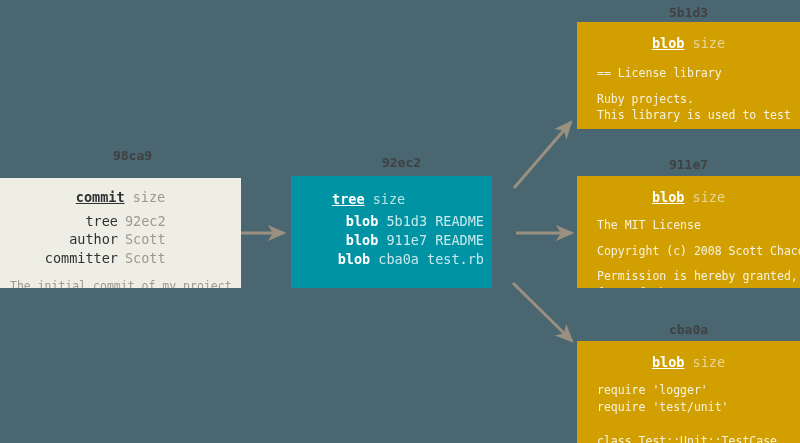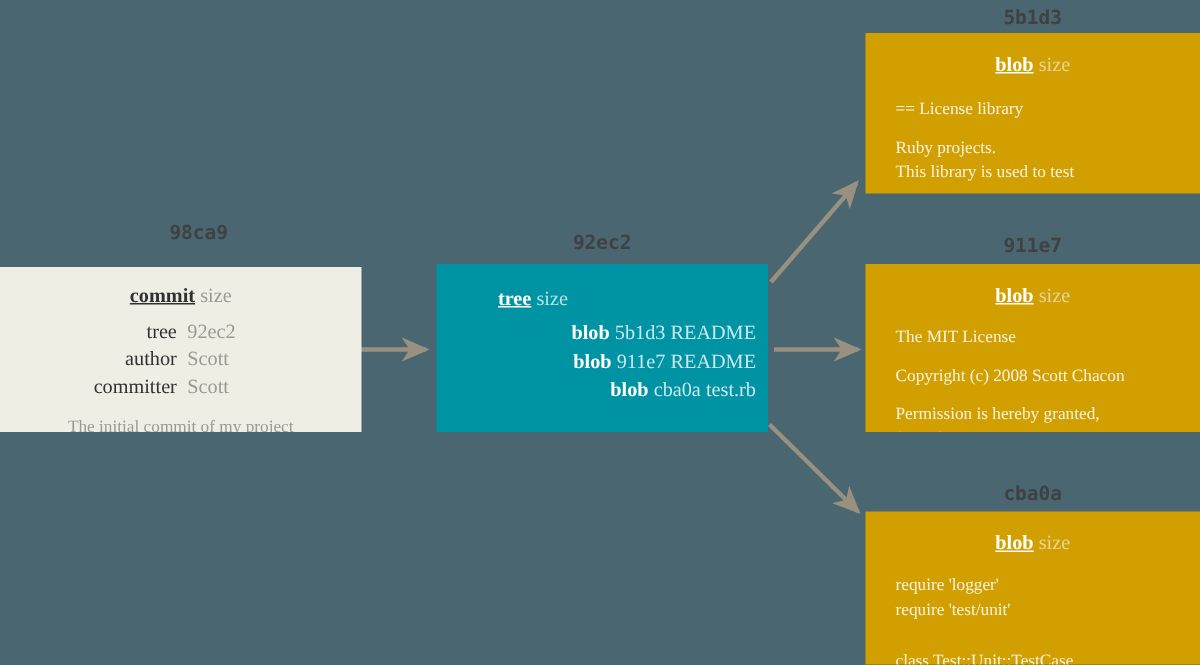--- a/index.html
+++ b/index.html
@@ -42,21 +42,20 @@
     letter-spacing: 0px;
     text-align: center;
     white-space: nowrap;
   }
 
   
   .node {
     position: absolute;
     box-sizing: border-box;
     overflow: hidden;
-    font-family: Liberation Serif, serif;
   }
   .node.commit { background: #eeeee5; }
   .node.tree   { background: #0093a3; }
   .node.blob   { background: #d1a000; }
 
   
   .node-header {
     text-align: center;
     font-size: 13.5px;
     white-space: nowrap;
@@ -179,21 +178,21 @@
       <div class="commit-row">
         <span class="commit-key">committer</span>
         <span class="commit-val">Scott</span>
       </div>
     </div>
     <div class="commit-message">The initial commit of my project</div>
   </div>
 
   <div class="hash" style="left:291px; top:155px; width:221px;">92ec2</div>
 
-  <div class="node tree" style="left:291px; top:176px; width:221px; height:112px; padding:16px 8px 0 8px;">
+  <div class="node tree" style="left:291px; top:176px; width:201px; height:112px; padding:16px 8px 0 8px;">
     <div class="node-header" style="text-align:left; padding-left:33px;">
       <span class="type">tree</span><span> </span><span class="size">size</span>
     </div>
     <div class="tree-entries">
       <div class="tree-row">
         <span class="t-type">blob</span><span class="t-rest"> </span><span class="t-rest">5b1d3</span><span class="t-rest"> </span><span class="t-rest">README</span>
       </div>
       <div class="tree-row">
         <span class="t-type">blob</span><span class="t-rest"> </span><span class="t-rest">911e7</span><span class="t-rest"> </span><span class="t-rest">README</span>
       </div>

